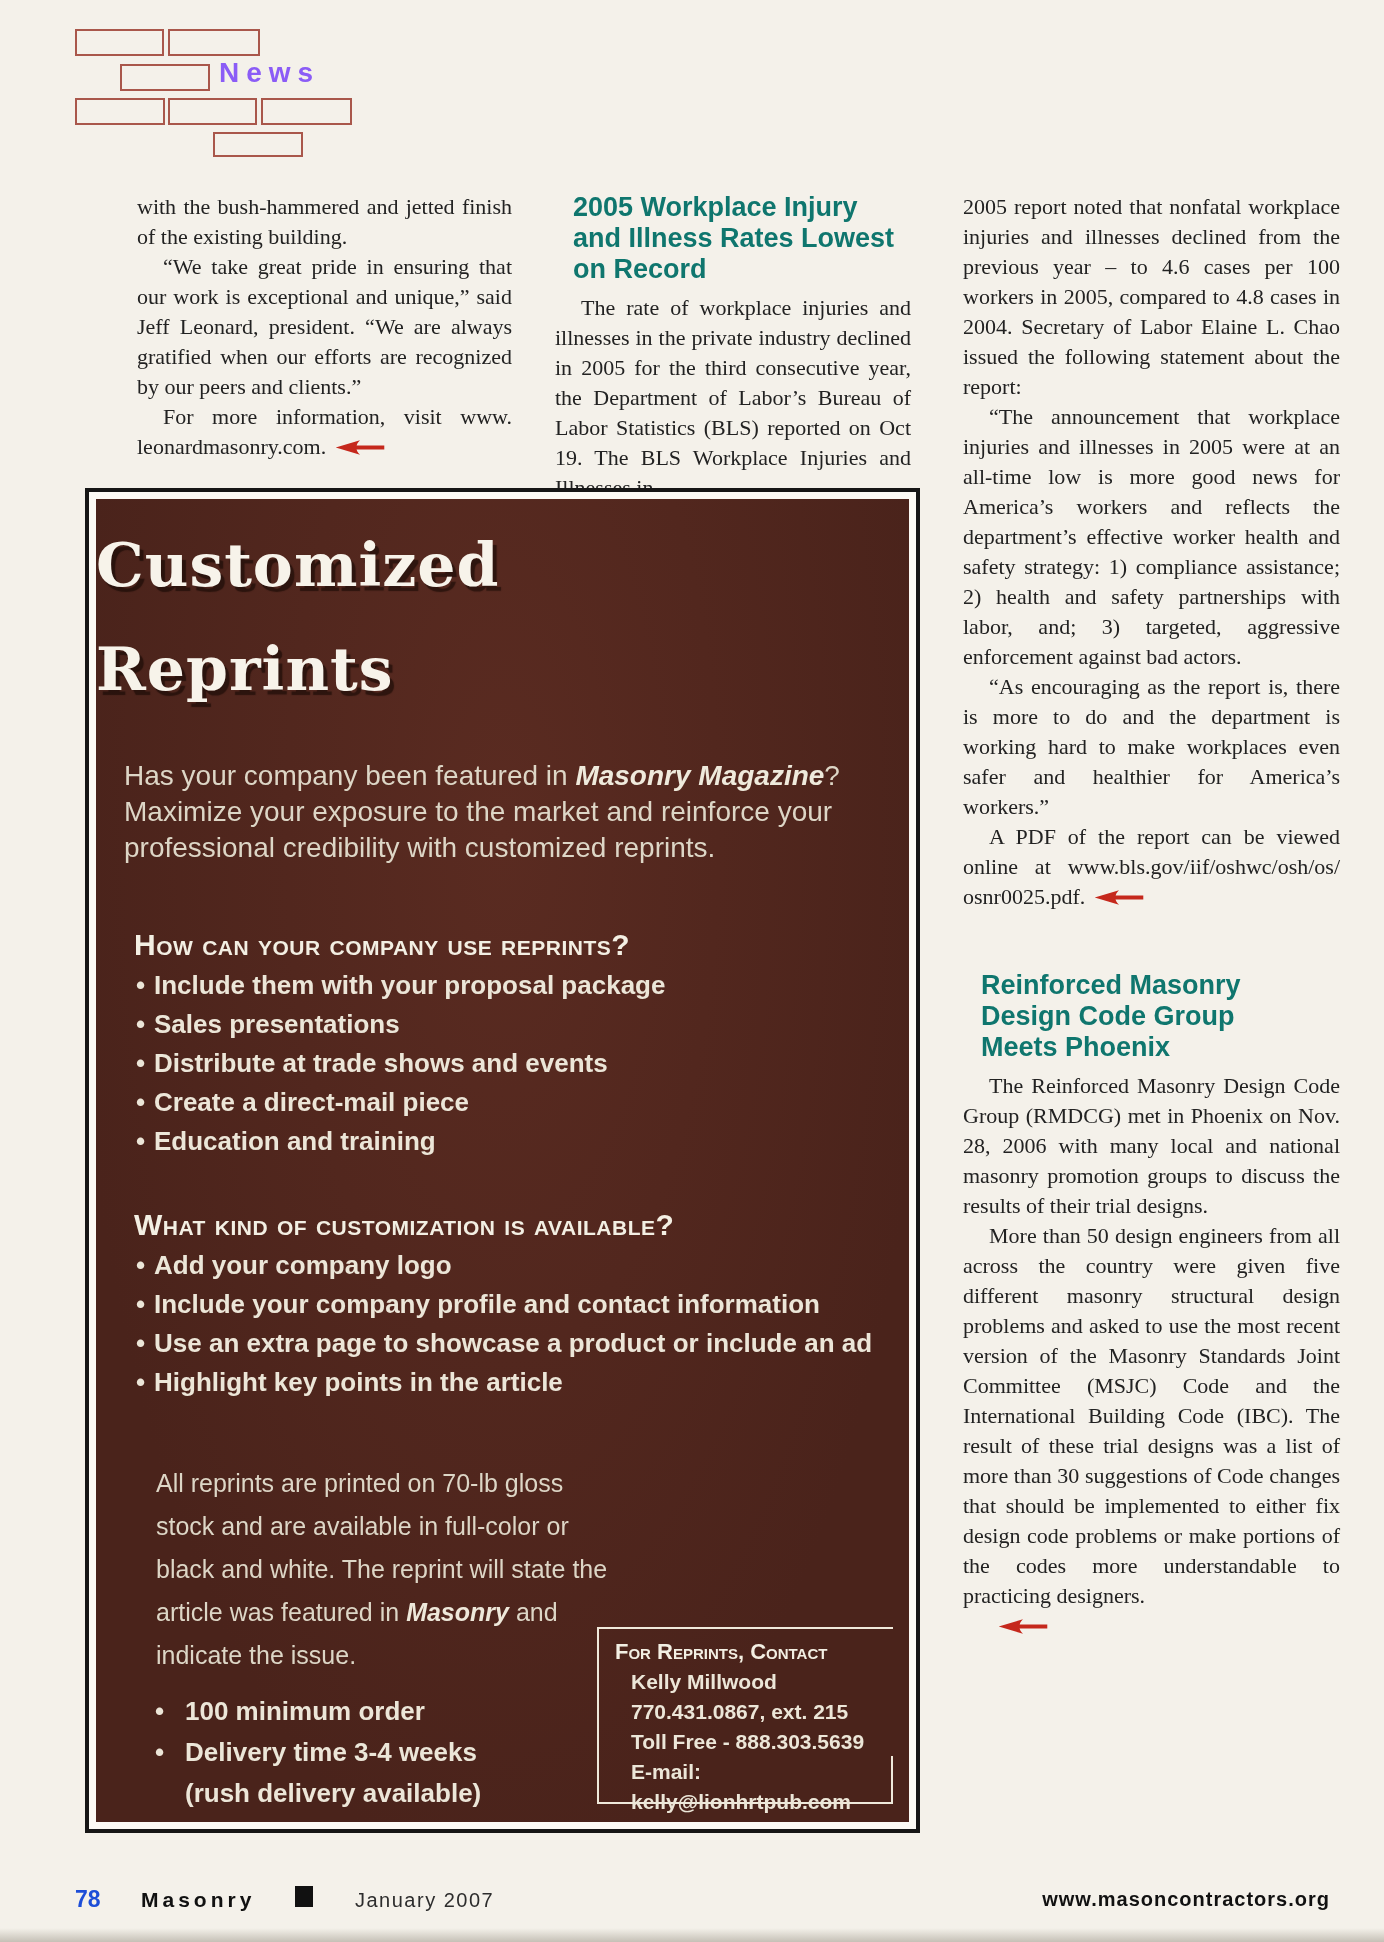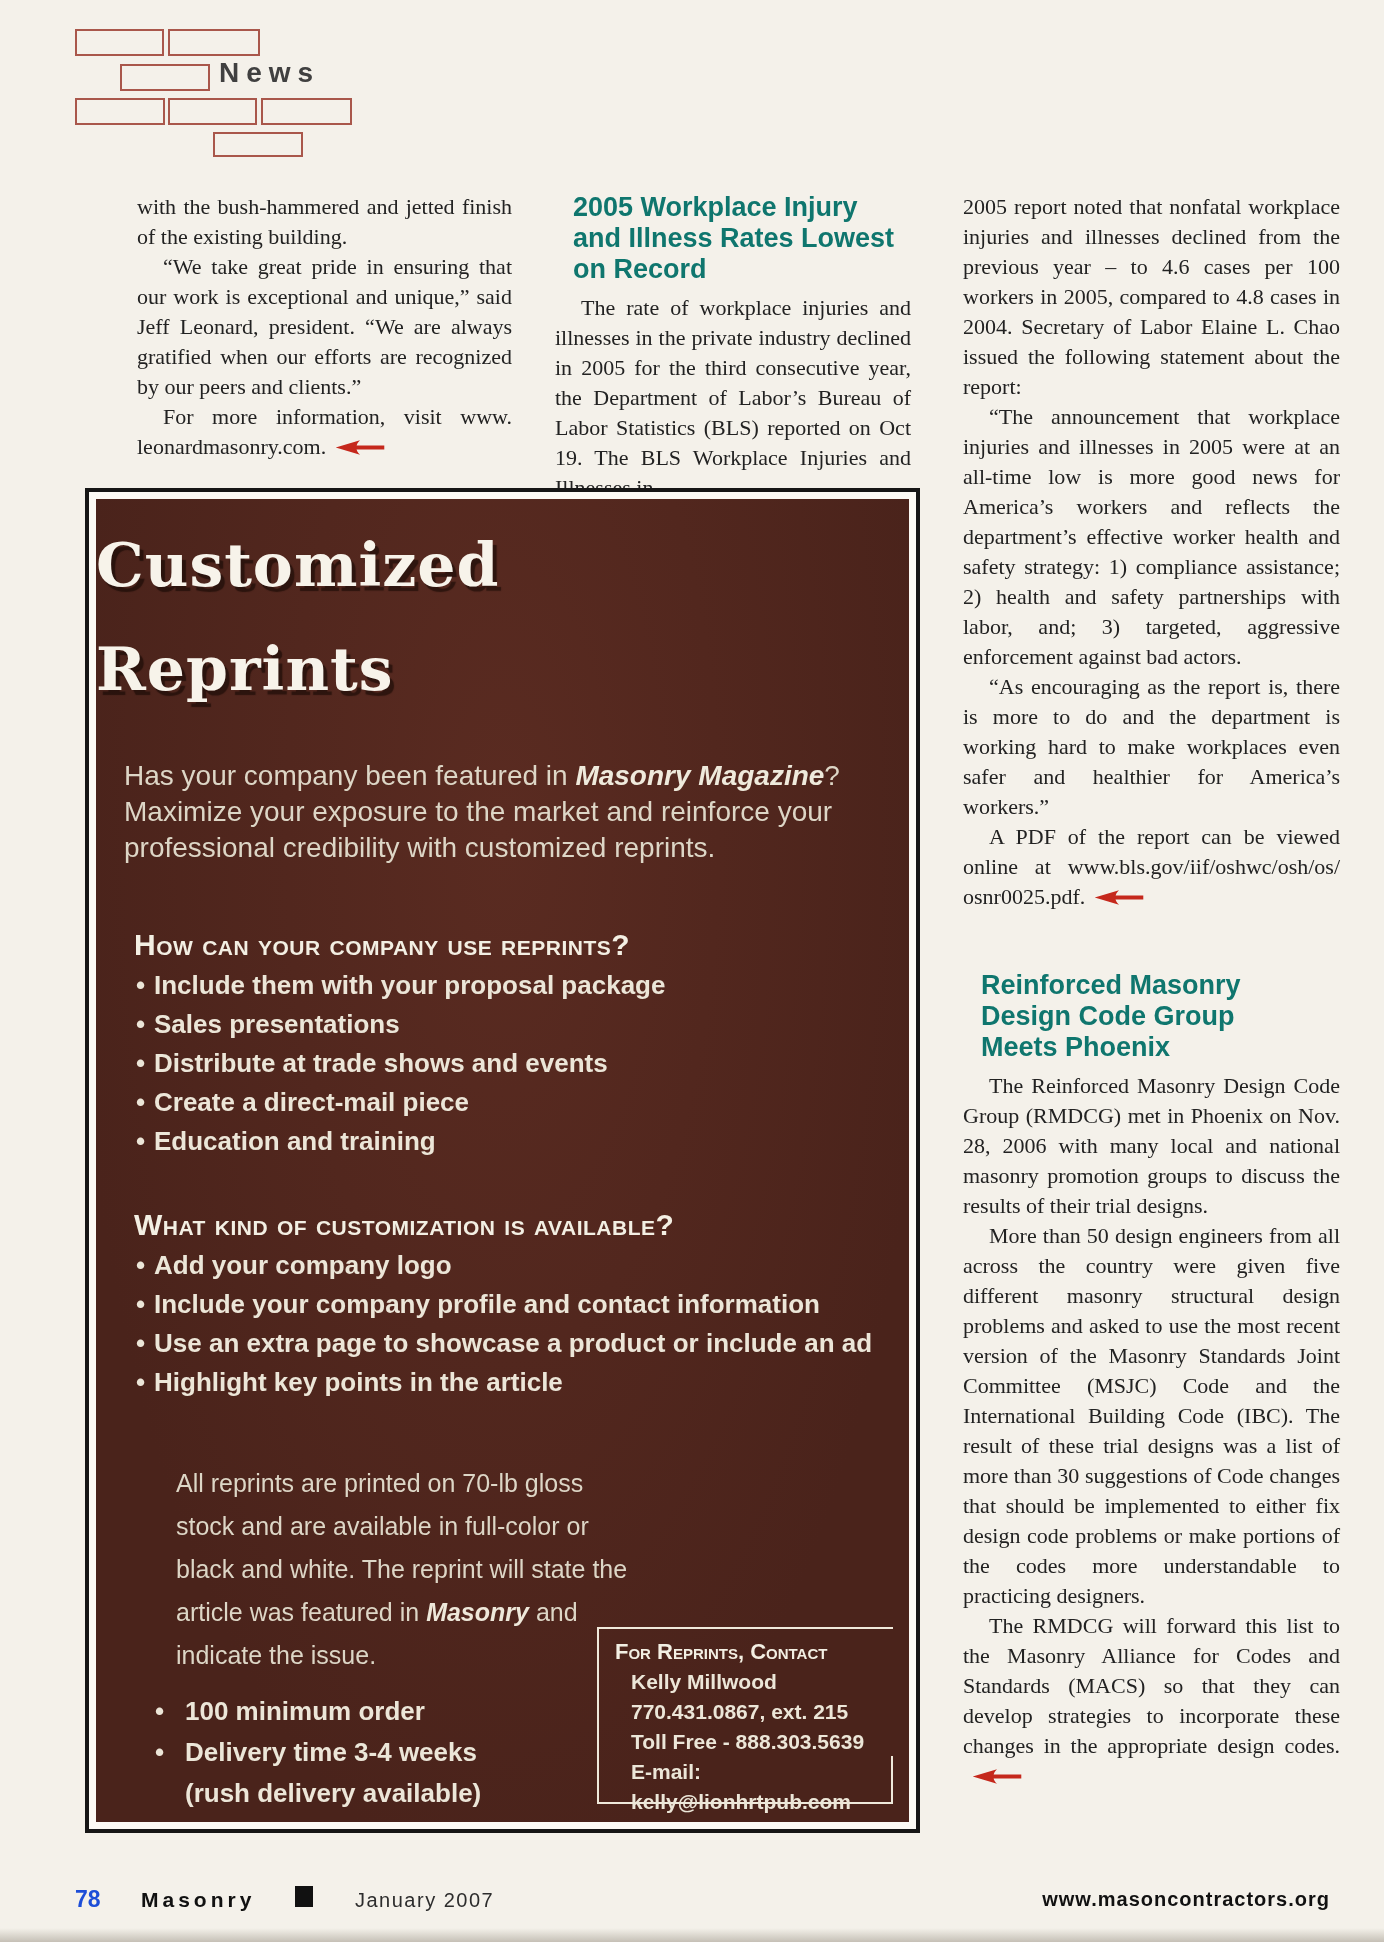--- a/index.html
+++ b/index.html
@@ -19,21 +19,21 @@
   .b1{left:75px;top:29px;width:89px;height:27px;}
   .b2{left:168px;top:29px;width:92px;height:27px;}
   .b3{left:120px;top:64px;width:90px;height:27px;}
   .b4{left:75px;top:98px;width:90px;height:27px;}
   .b5{left:168px;top:98px;width:89px;height:27px;}
   .b6{left:261px;top:98px;width:91px;height:27px;}
   .b7{left:213px;top:132px;width:90px;height:25px;}
   .news-label{
     position:absolute;left:219px;top:57px;
     font-family:"Liberation Sans",sans-serif;font-weight:bold;
-    font-size:28px;letter-spacing:7px;color:#404040;
+    font-size:28px;letter-spacing:7px;color:#8b5cf6;
   }
 
   
   .col{position:absolute;font-size:22px;line-height:30px;text-align:justify;}
   .col p{margin:0;}
   .col p.ind{text-indent:26px;}
   .col1{left:137px;top:192px;width:375px;}
   .col2{left:555px;top:192px;width:356px;}
   .col3{left:963px;top:192px;width:377px;}
   .article-title{
@@ -66,21 +66,21 @@
   .ad-intro .mag{font-weight:bold;font-style:italic;color:#efeadc;}
   .ad-sec-heading{
     margin:62px 0 0 38px;font-size:30px;font-weight:bold;
     font-variant:small-caps;letter-spacing:0.5px;color:#f3efe3;
   }
   .ad-sec-heading.second{margin-top:47px;}
   .ad-list{margin:4px 0 0 40px;padding:0;list-style:none;
     font-size:26px;font-weight:bold;line-height:39px;color:#ece6d8;}
   .ad-list li{padding-left:18px;position:relative;}
   .ad-list li::before{content:"\2022";position:absolute;left:0;}
-  .ad-details{margin:60px 0 0 80px;width:452px;font-size:25px;line-height:43px;color:#ddd6c6;}
+  .ad-details{margin:60px 0 0 60px;width:452px;font-size:25px;line-height:43px;color:#ddd6c6;}
   .ad-details .mag{font-weight:bold;font-style:italic;color:#eee8da;}
   .ad-order{margin:14px 0 0 55px;padding:0;list-style:none;
     font-size:26px;font-weight:bold;line-height:41px;color:#ece6d8;}
   .ad-order li{padding-left:34px;position:relative;}
   .ad-order li::before{content:"\2022";position:absolute;left:4px;}
   .ad-order-note{margin:0 0 0 89px;font-size:26px;font-weight:bold;line-height:41px;color:#ece6d8;}
 
   .contact-box{
     position:absolute;left:501px;top:1128px;width:296px;height:177px;
     box-sizing:border-box;padding:10px 6px 0 16px;
@@ -136,21 +136,21 @@
     <p>2005 report noted that nonfatal workplace injuries and illnesses declined from the previous year – to 4.6 cases per 100 workers in 2005, compared to 4.8 cases in 2004. Secretary of Labor Elaine L. Chao issued the following statement about the report:</p>
     <p class="ind">“The announcement that workplace injuries and illnesses in 2005 were at an all-time low is more good news for America’s workers and reflects the department’s effective worker health and safety strategy: 1) compliance assistance; 2) health and safety partnerships with labor, and; 3) targeted, aggressive enforcement against bad actors.</p>
     <p class="ind">“As encouraging as the report is, there is more to do and the department is working hard to make workplaces even safer and healthier for America’s workers.”</p>
     <p class="ind"><span>A PDF of the report can be viewed online at www.bls.gov/iif/oshwc/osh/os/ osnr0025.pdf.</span><svg class="arrow" viewBox="0 0 64 21">
           <path d="M2,10.5 L32,1.5 C26,7 26,14 32,19.5 Z M26,8 H62 V13 H26 Z" fill="#c5281c"></path>
         </svg></p>
 
     <h2 class="article-title">Reinforced Masonry Design Code Group Meets Phoenix</h2>
     <p class="ind">The Reinforced Masonry Design Code Group (RMDCG) met in Phoenix on Nov. 28, 2006 with many local and national masonry promotion groups to discuss the results of their trial designs.</p>
     <p class="ind">More than 50 design engineers from all across the country were given five different masonry structural design problems and asked to use the most recent version of the Masonry Standards Joint Committee (MSJC) Code and the International Building Code (IBC). The result of these trial designs was a list of more than 30 suggestions of Code changes that should be implemented to either fix design code problems or make portions of the codes more understandable to practicing designers.</p>
-    <p class="ind"><span>The RMDCG will forward this list to the Masonry Alliance for Codes and Standards (MACS) so that they can develop strategies to incorporate these changes in the appropriate design codes.</span><svg class="arrow" viewBox="0 0 64 21">
+    <p class="ind"><svg class="arrow" viewBox="0 0 64 21">
           <path d="M2,10.5 L32,1.5 C26,7 26,14 32,19.5 Z M26,8 H62 V13 H26 Z" fill="#c5281c"></path>
         </svg></p>
   </div>
 
   <div class="ad">
     <div class="ad-inner">
 
       <div class="ad-headline">
         <div>Customized</div>
         <div>Reprints</div>

